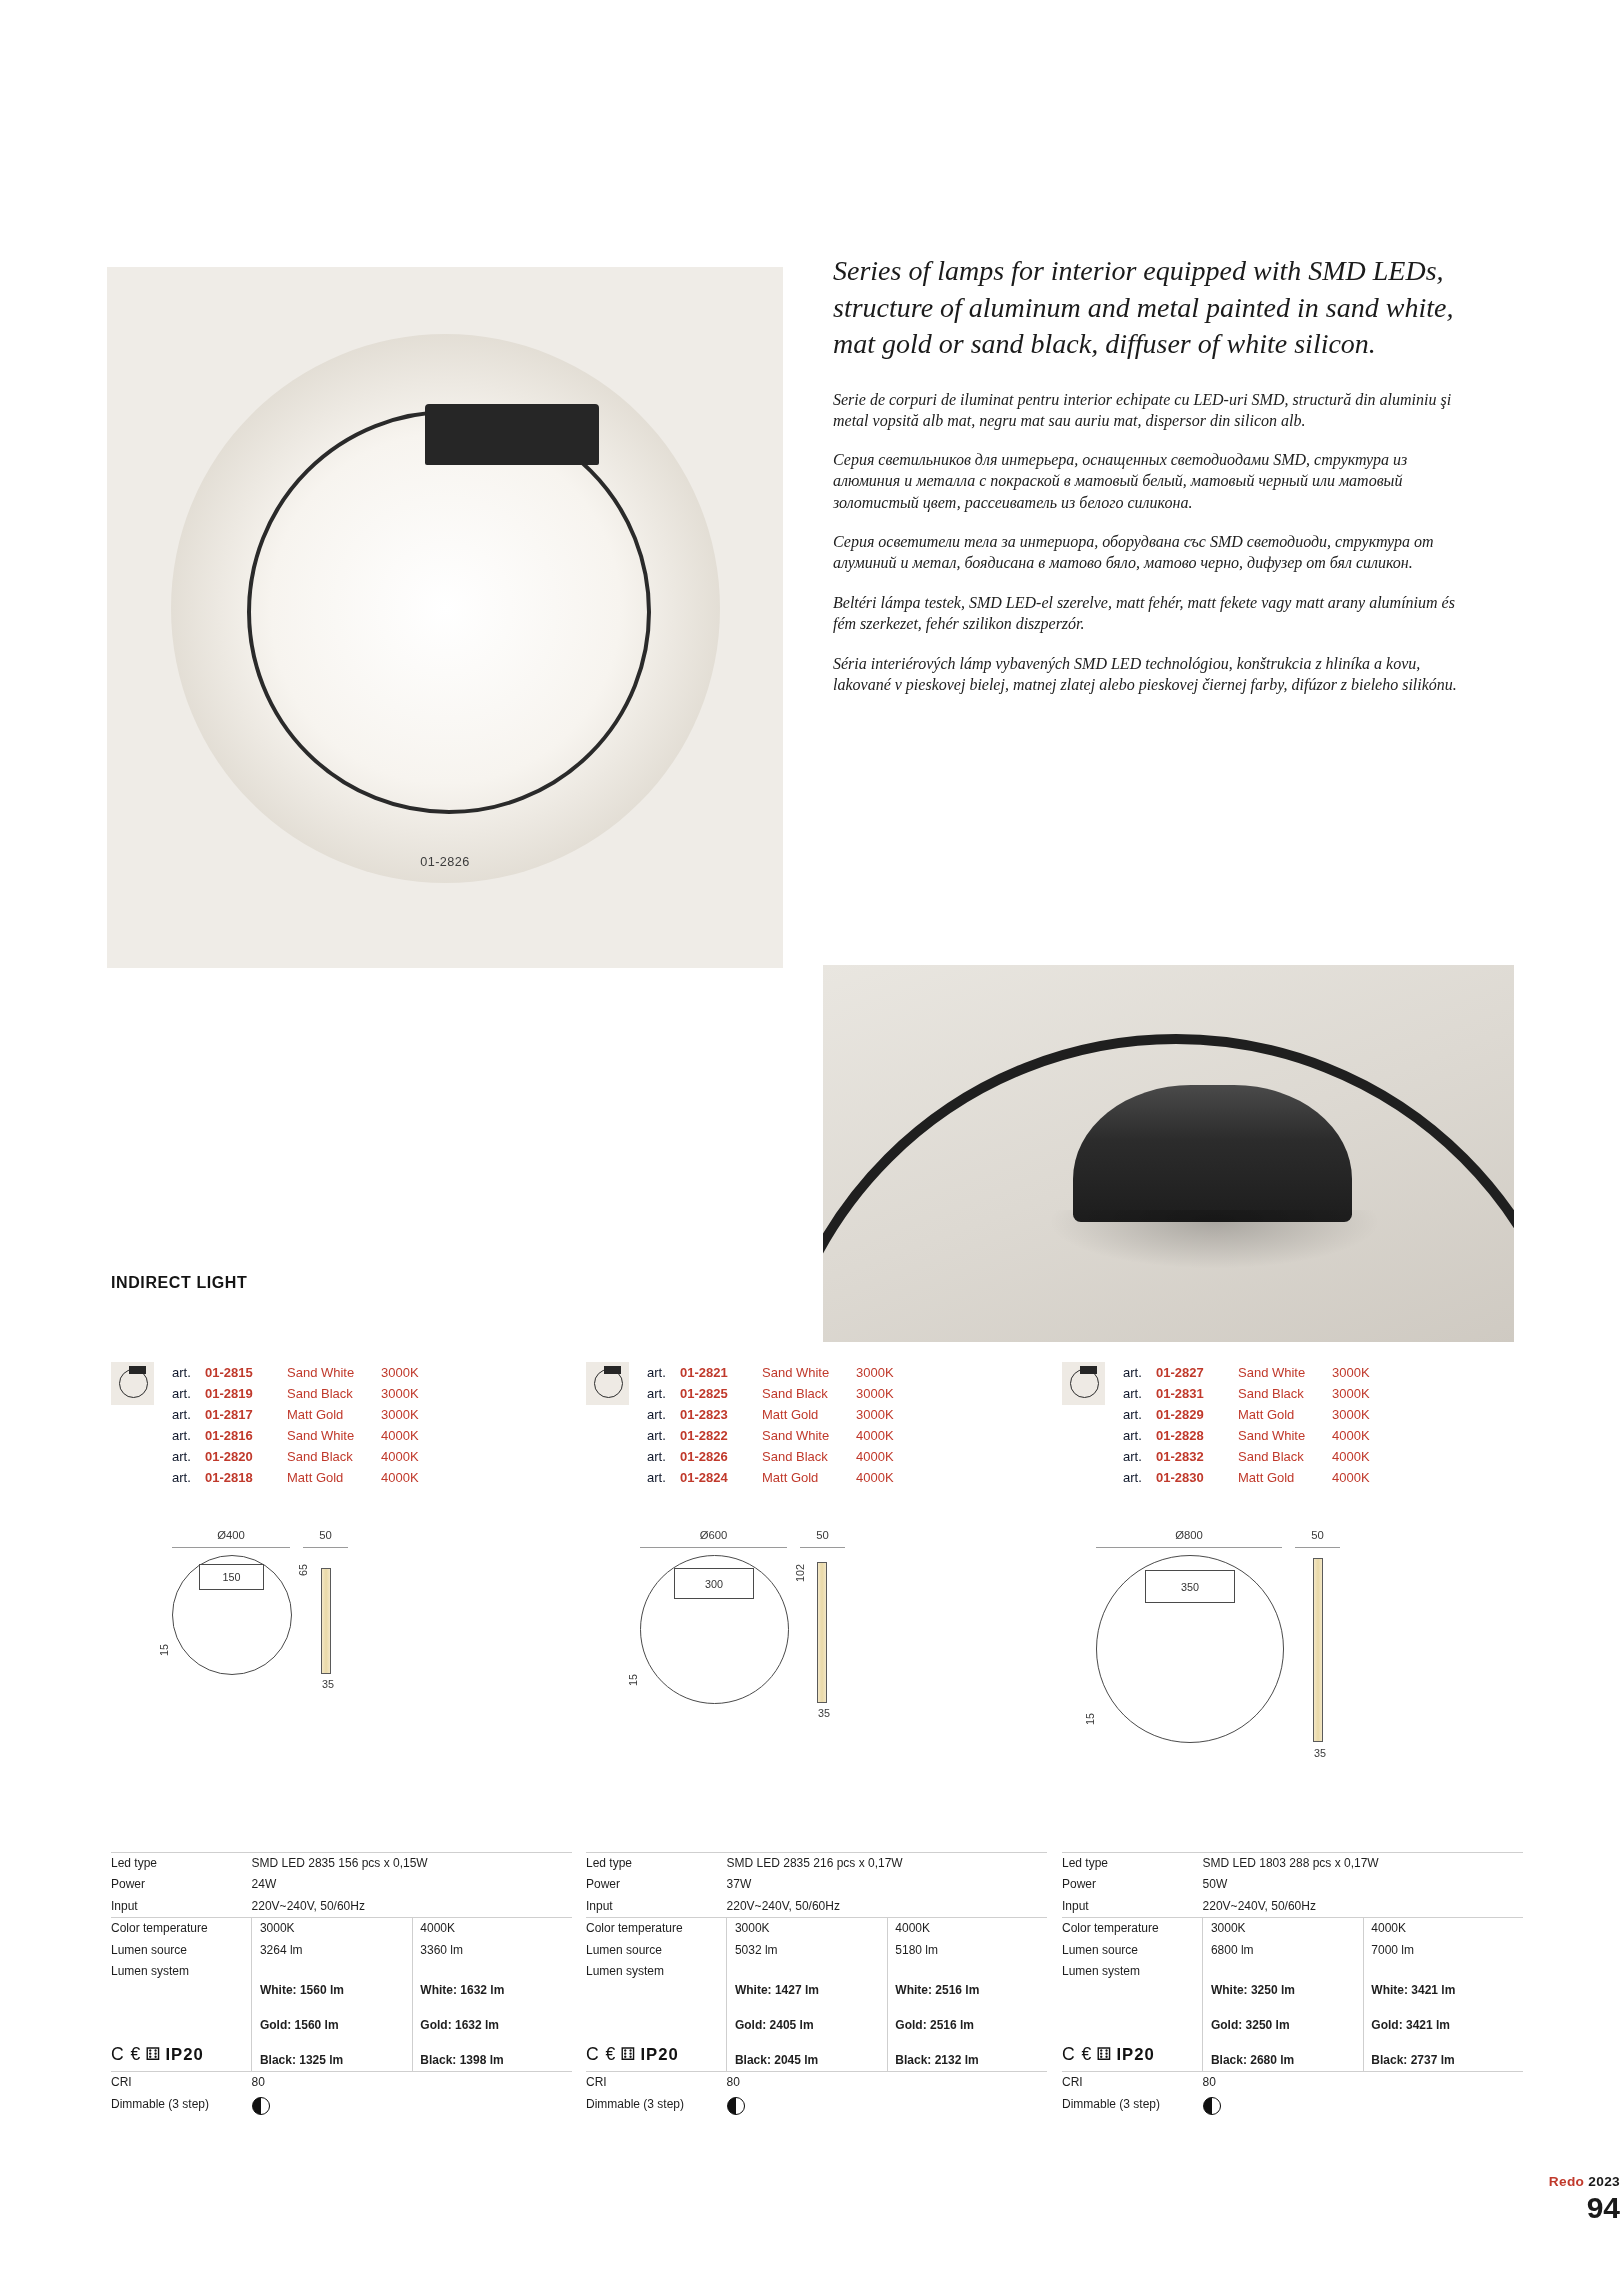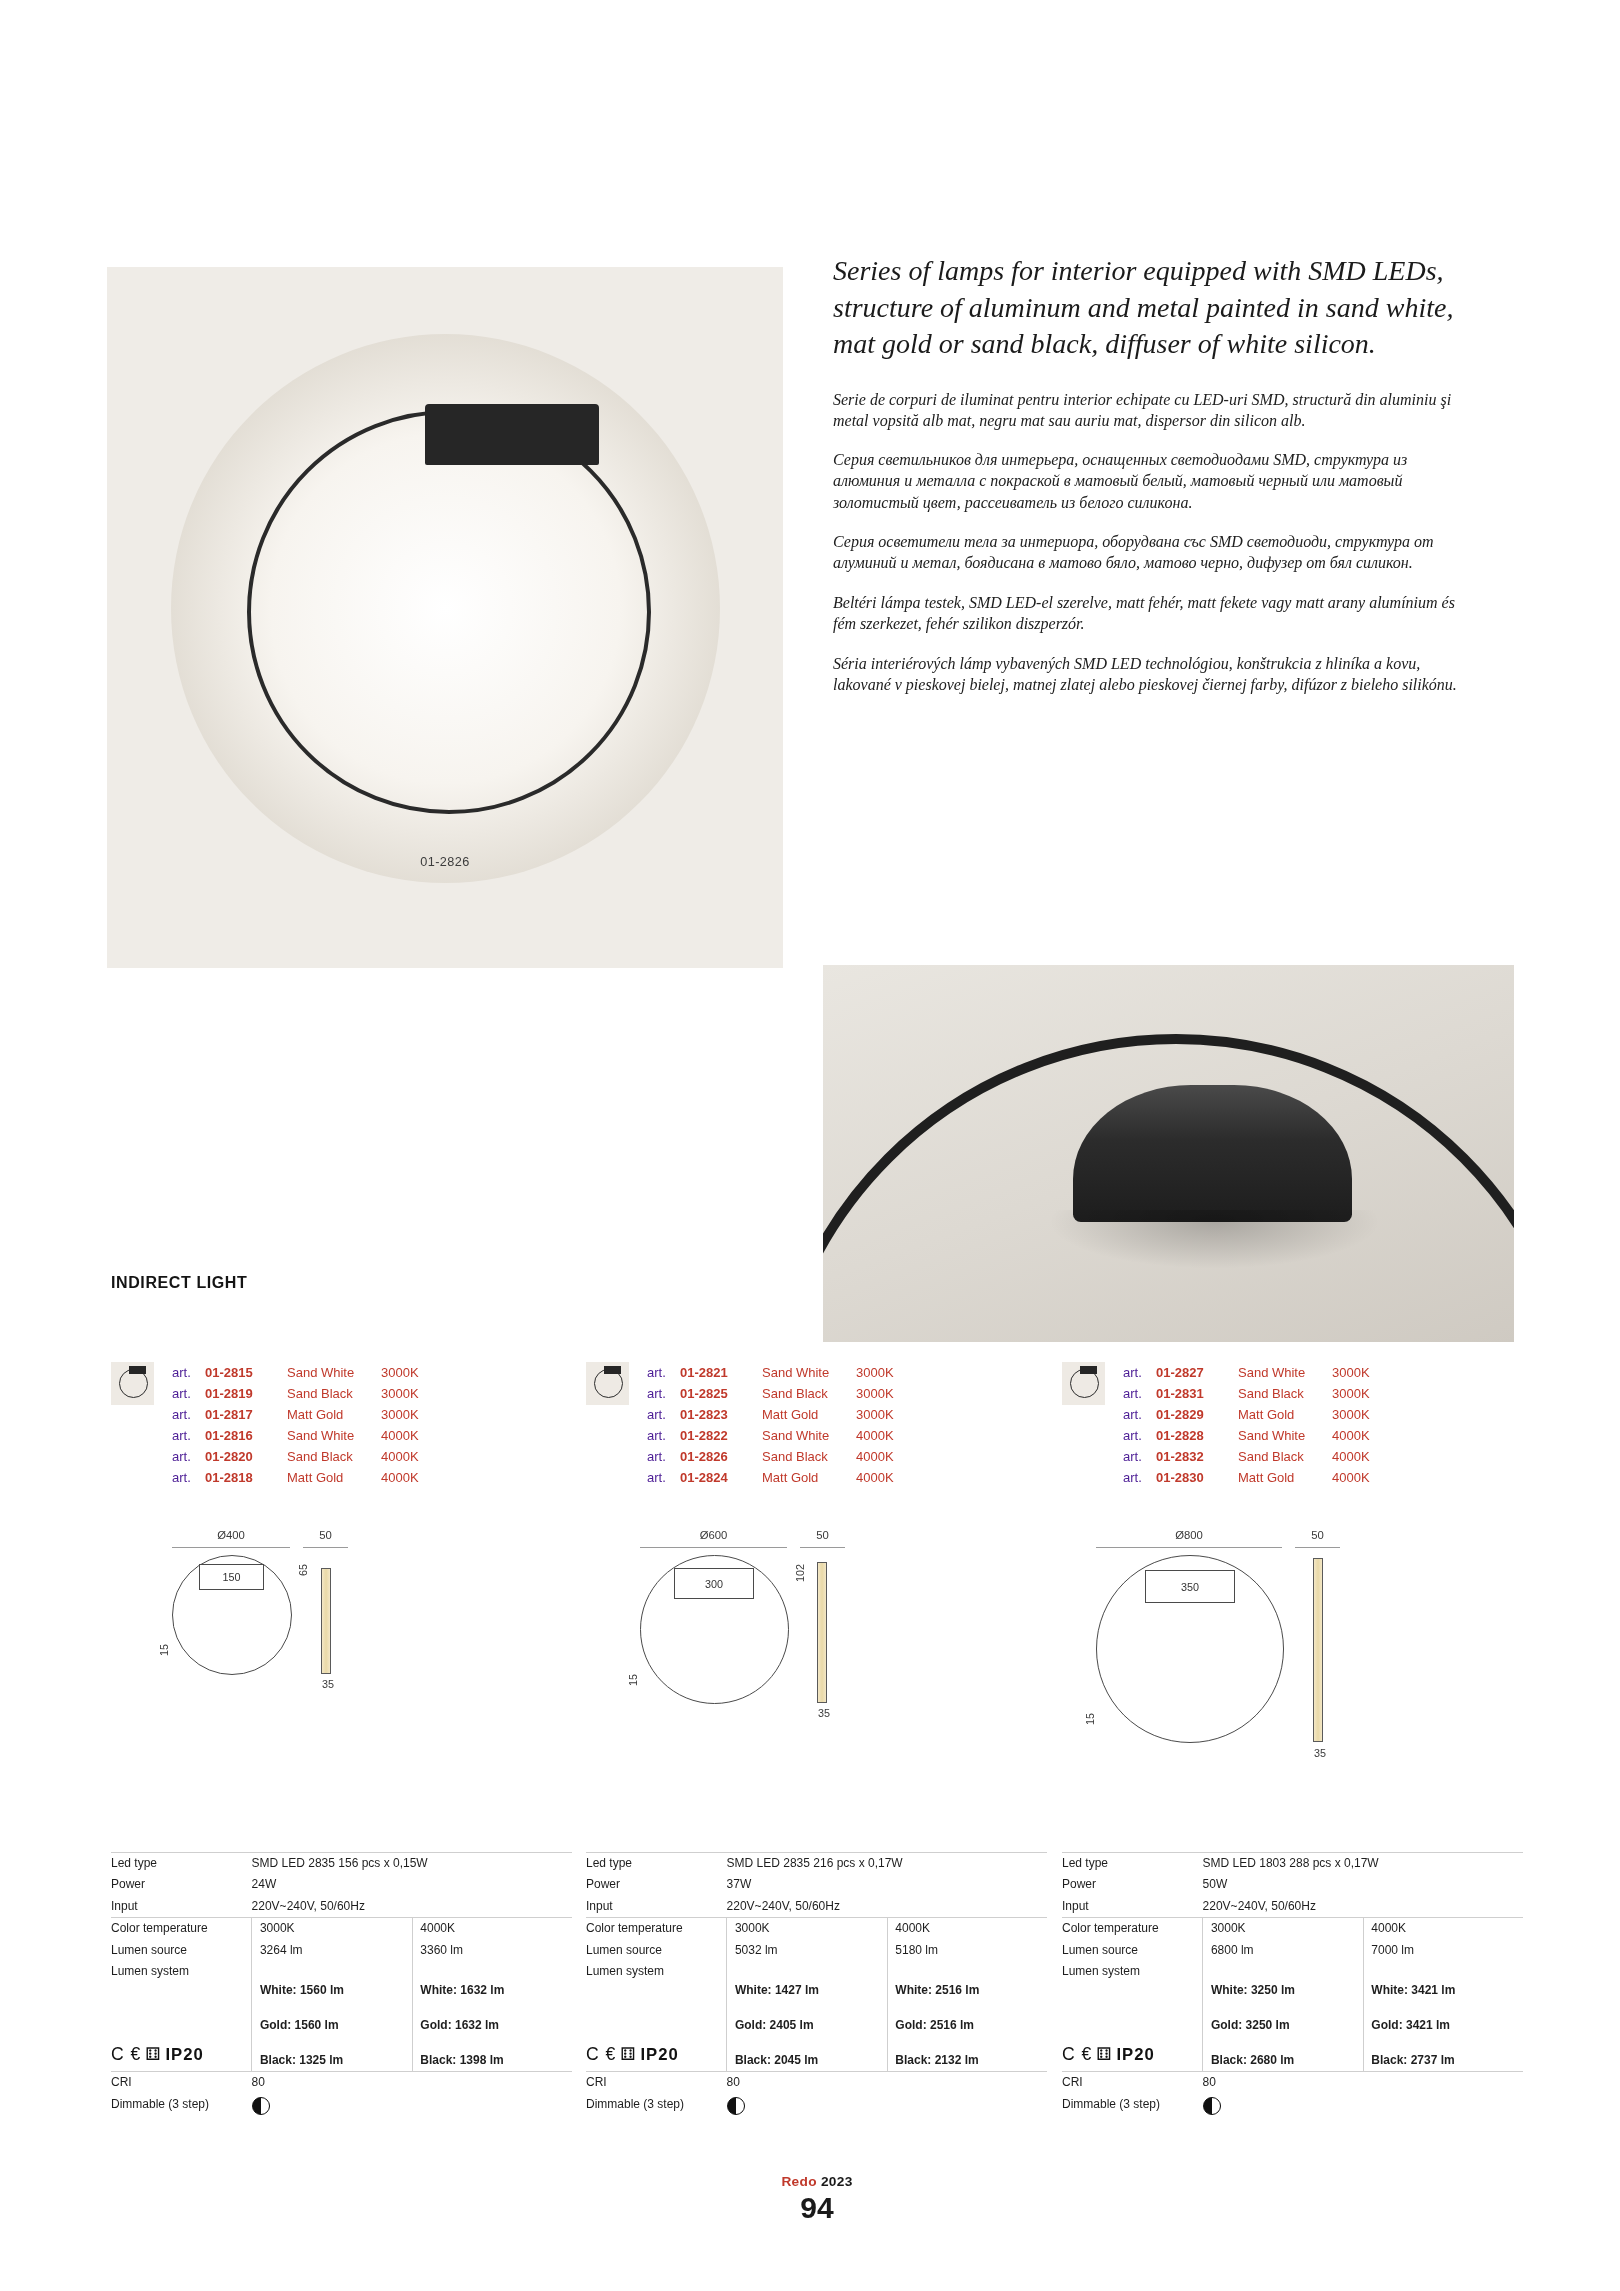--- a/index.html
+++ b/index.html
@@ -199,21 +199,21 @@
 
   .art-table {
     position: absolute;
     left: 61px;
     top: 0;
     font-size: 13px;
     line-height: 21px;
     border-collapse: collapse;
   }
   .art-table td { padding: 0 0 0 0; white-space: nowrap; vertical-align: top; }
-  .art-table td.c-art { color: #4c1d95; width: 33px; }
+  .art-table td.c-art { color: #0f172a; width: 33px; }
   .art-table td.c-code { color: #c0392b; font-weight: 700; width: 82px; }
   .art-table td.c-fin { color: #c0392b; width: 94px; }
   .art-table td.c-k { color: #c0392b; width: 69px; }
 
   
   .drawing {
     position: absolute;
     top: 1529px;
     height: 294px;
   }
@@ -320,21 +320,21 @@
     background: linear-gradient(90deg, #111 0 50%, #fff 50% 100%);
     vertical-align: -2.9px;
   }
 
   
   .footer {
     position: absolute;
     left: 0;
     right: 0;
     top: 2174px;
-    text-align: center;
+    text-align: right;
     margin-left: 14px;
   }
   .footer .brand {
     font-size: 13.7px;
     font-weight: 700;
     color: #c0392b;
     letter-spacing: 0.3px;
   }
   .footer .brand .yr { color: #1a1a1a; }
   .footer .pnum {

